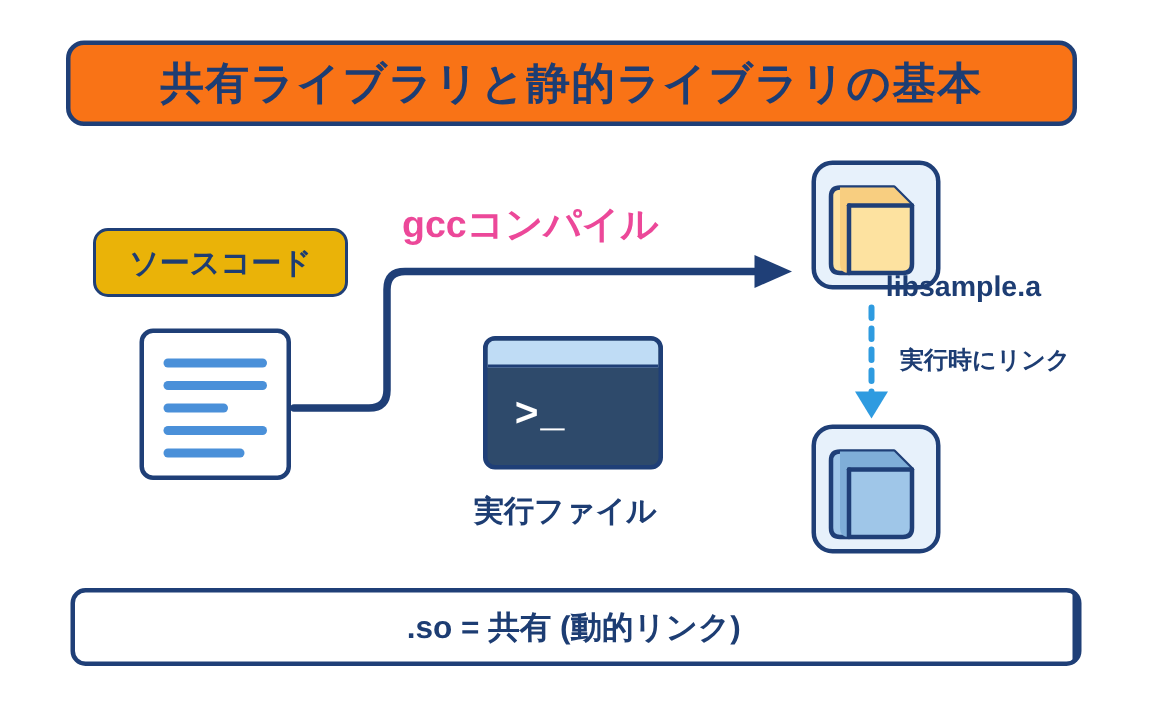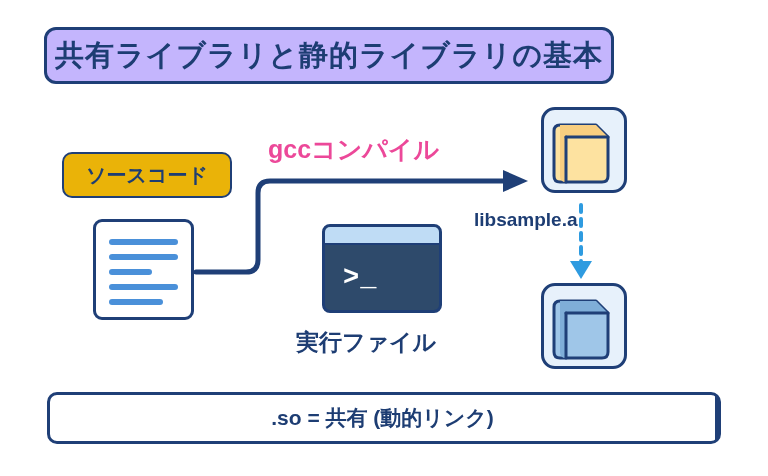--- a/index.html
+++ b/index.html
@@ -16,26 +16,26 @@
     height: 476px;
     background: #ffffff;
     overflow: hidden;
   }
 
   
   .title-box {
     position: absolute;
     left: 44px;
     top: 27px;
-    width: 570px;
+    width: 674px;
     height: 57px;
     box-sizing: border-box;
     border: 3px solid #1F3F77;
     border-radius: 12px;
-    background: #c4b5fd;
+    background: #f97316;
     display: flex;
     align-items: center;
     justify-content: center;
   }
   .title-text {
     font-size: 29px;
     font-weight: bold;
     color: #1D3D73;
     letter-spacing: 1px;
     white-space: nowrap;
@@ -107,25 +107,24 @@
     top: 38px;
     color: #ffffff;
     font-family: "Liberation Mono", "DejaVu Sans Mono", monospace;
     font-size: 27px;
     font-weight: bold;
     line-height: 1;
     letter-spacing: 1px;
   }
   .exec-label {
     position: absolute;
-    left: 284px;
+    left: 316px;
     top: 327px;
     width: 164px;
-    text-align: center;
-    font-size: 23px;
+    font-size: 20px;
     font-weight: bold;
     color: #1D3D73;
     white-space: nowrap;
   }
 
   
   .lib-tile {
     position: absolute;
     width: 86px;
     height: 86px;
@@ -133,26 +132,25 @@
     border: 3px solid #1F3F77;
     border-radius: 14px;
     background: #E7F1FB;
   }
   .lib-a-tile { left: 541px; top: 107px; }
   .lib-so-tile { left: 541px; top: 283px; }
 
   .lib-caption {
     position: absolute;
     width: 220px;
-    text-align: left;
+    text-align: right;
     font-size: 19px;
     font-weight: bold;
     color: #1D3D73;
     white-space: nowrap;
-    margin-top: 28px;
   }
   .lib-a-caption { left: 474px; top: 181px; }
   .lib-so-caption { left: 474px; top: 360px; }
 
   
   .gcc-label {
     position: absolute;
     left: 268px;
     top: 133px;
     font-size: 25px;
@@ -234,20 +232,21 @@
     <div class="term-bar"></div>
     <div class="term-prompt">&gt;_</div>
   </div>
   <div class="exec-label">実行ファイル</div>
 
   <div class="lib-tile lib-a-tile"></div>
   <div class="lib-caption lib-a-caption">libsample.a</div>
 
   <div class="lib-tile lib-so-tile"></div>
 
+  <div class="runtime-label">実行時にリンク</div>
 
   <svg class="overlay" viewBox="0 0 768 476">
 
     <g>
       <path d="M 196 272 L 246 272 Q 258 272 258 260 L 258 193 Q 258 181 270 181 L 505 181" fill="none" stroke="#1F3F77" stroke-width="5" stroke-linecap="round"></path>
       <polygon points="503,170 528,181 503,192" fill="#1F3F77"></polygon>
     </g>
 
     <g>
       <line x1="581" y1="205" x2="581" y2="262" stroke="#2E9BE0" stroke-width="4" stroke-dasharray="7 7" stroke-linecap="round"></line>

